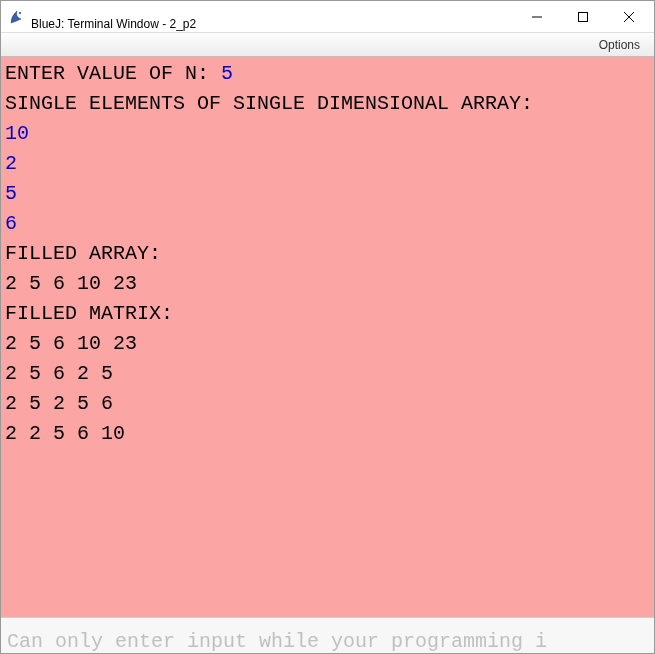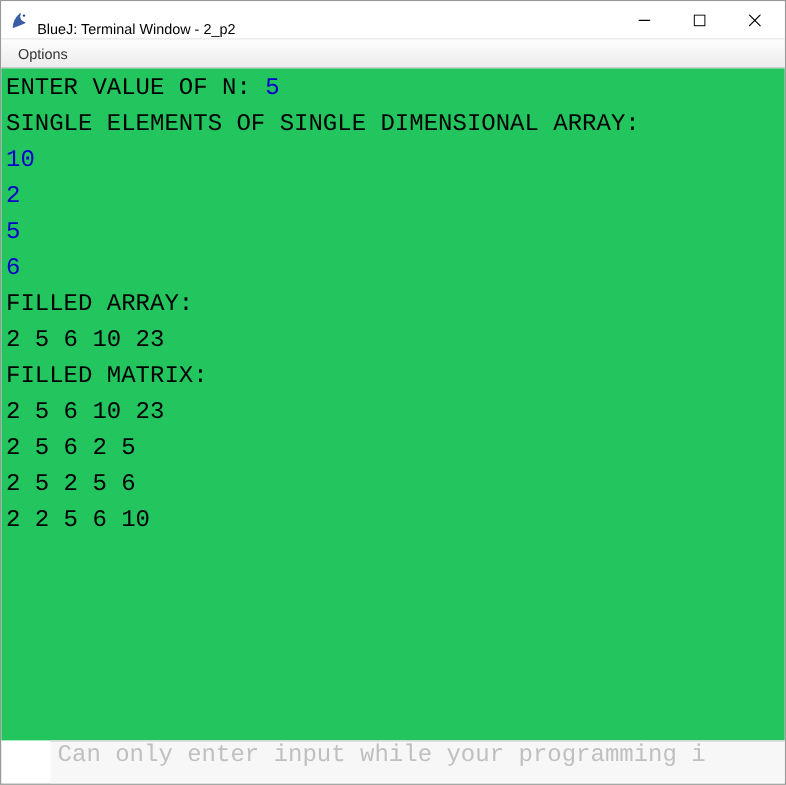--- a/index.html
+++ b/index.html
@@ -52,56 +52,56 @@
       border: none;
       cursor: pointer;
     }
     .menu-bar {
       height: 24px;
       background: linear-gradient(to bottom, #fdfdfd, #ececec);
       border-bottom: 1px solid #c0c0c0;
       display: flex;
       align-items: center;
       padding: 0 4px;
+      justify-content: flex-end;
     }
     .menu-item {
       font-size: 12px;
       padding: 3px 10px;
       color: #333;
       cursor: pointer;
     }
     .terminal-content {
       font-family: "Consolas", "Courier New", monospace;
       font-size: 20px;
       line-height: 1.5;
       padding: 2px 4px;
       height: calc(100% - 32px - 24px - 36px);
       overflow: hidden;
-      background: #22c55e;
+      background: #fca5a5;
       color: #000;
     }
     .term-line {
       white-space: pre;
     }
     .user-input {
       color: #0000cc;
     }
     .status-bar {
       height: 36px;
       border-top: 1px solid #d0d0d0;
       background: #f7f7f7;
       display: flex;
-      align-items: flex-start;
+      align-items: flex-end;
       padding: 0 6px;
       font-family: "Consolas", "Courier New", monospace;
       font-size: 20px;
       color: #c0c0c0;
       white-space: nowrap;
       overflow: hidden;
-      margin-left: 41px;
     }
   </style>
 </head>
 <body>
 
 <div class="title-bar">
   <span class="title-icon">
     <svg width="16" height="16" viewBox="0 0 16 16">
       <path d="M2 14 Q2 7 8 2 Q6 8 12 10 Q8 12 2 14 Z" fill="#3a5fa8" stroke="#1a3f88" stroke-width="0.5"></path>
       <circle cx="11" cy="4" r="1" fill="#1a3f88"></circle>

